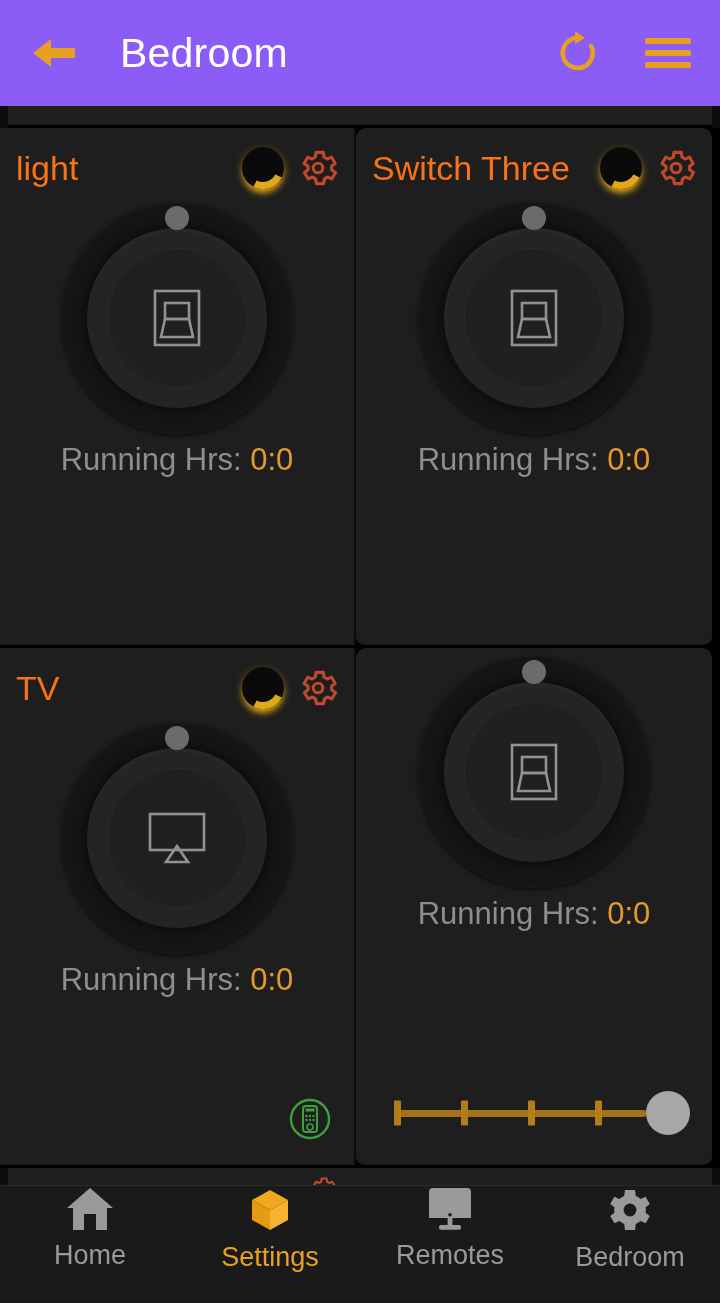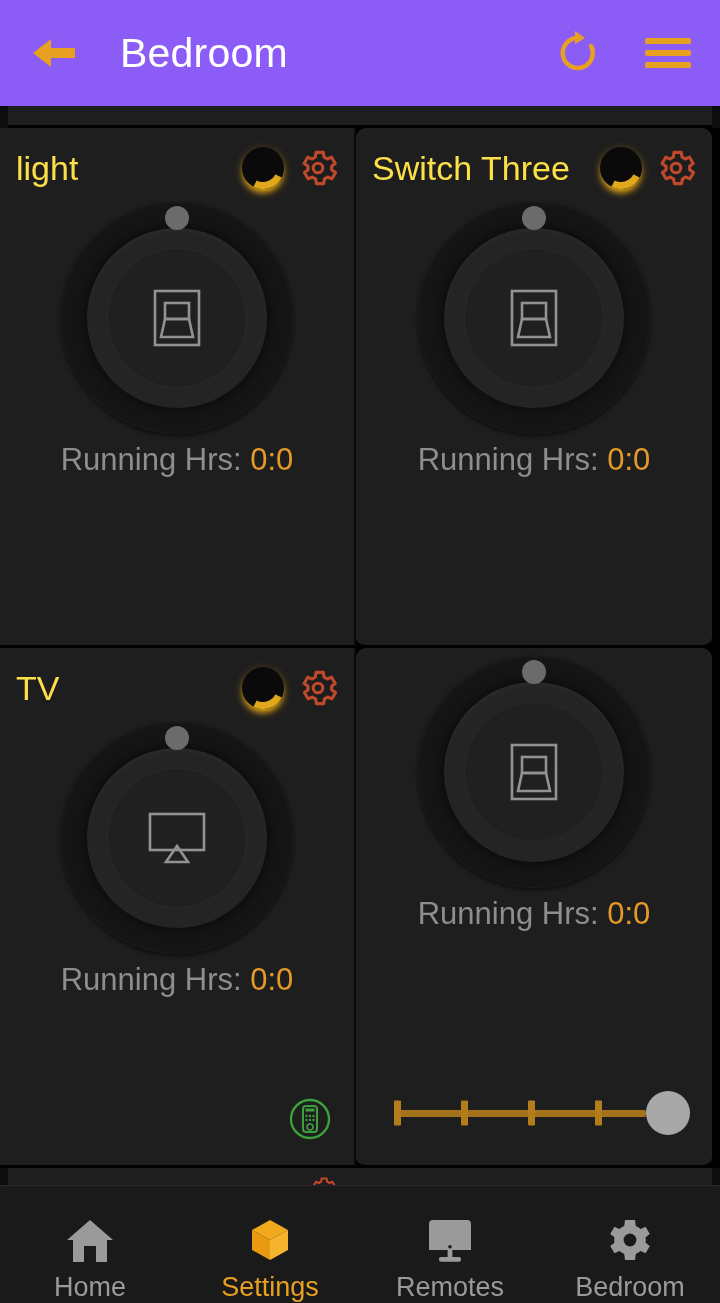--- a/index.html
+++ b/index.html
@@ -43,21 +43,21 @@
     border-bottom:3px solid #000;
     overflow:hidden;
   }
   .card:nth-child(2n) { border-right:none;border-radius:10px; }
 
   .card-head {
     display:flex; align-items:center; justify-content:space-between;
     padding:14px 14px 0 16px; height:66px;
   }
   .card-name {
-    color:#fde047; font-size:34px; font-weight:400;
+    color:#f97316; font-size:34px; font-weight:400;
     white-space:nowrap; overflow:hidden; text-overflow:ellipsis;
   }
   .head-ctrls { display:flex; align-items:center; gap:12px; flex:0 0 auto; }
 
   
   .power {
     width:42px; height:42px; border-radius:50%;
     background:#0a0a0a;
     border:7px solid #0a0a0a;
     position:relative; cursor:pointer;
@@ -135,21 +135,21 @@
 
   
   .cut-row { height:20px; background:#1e1e1e; margin:0 8px 0 8px; position:relative; }
   .cut-gear { position:absolute; left:300px; top:6px; }
 
   
   .bottom-nav {
     flex:0 0 118px; height:118px;
     background:#1a1a1a;
     border-top:1px solid #2a2a2a;
-    display:flex; align-items:flex-end;
+    display:flex; align-items:flex-start;
   }
   .nav-item {
     flex:1; display:flex; flex-direction:column;
     align-items:center; justify-content:center; gap:8px;
     cursor:pointer;
   }
   .nav-label { font-size:27px; color:#9a9a9a; }
   .nav-item.active .nav-label { color:#e8a020; }
 </style>
 </head>

